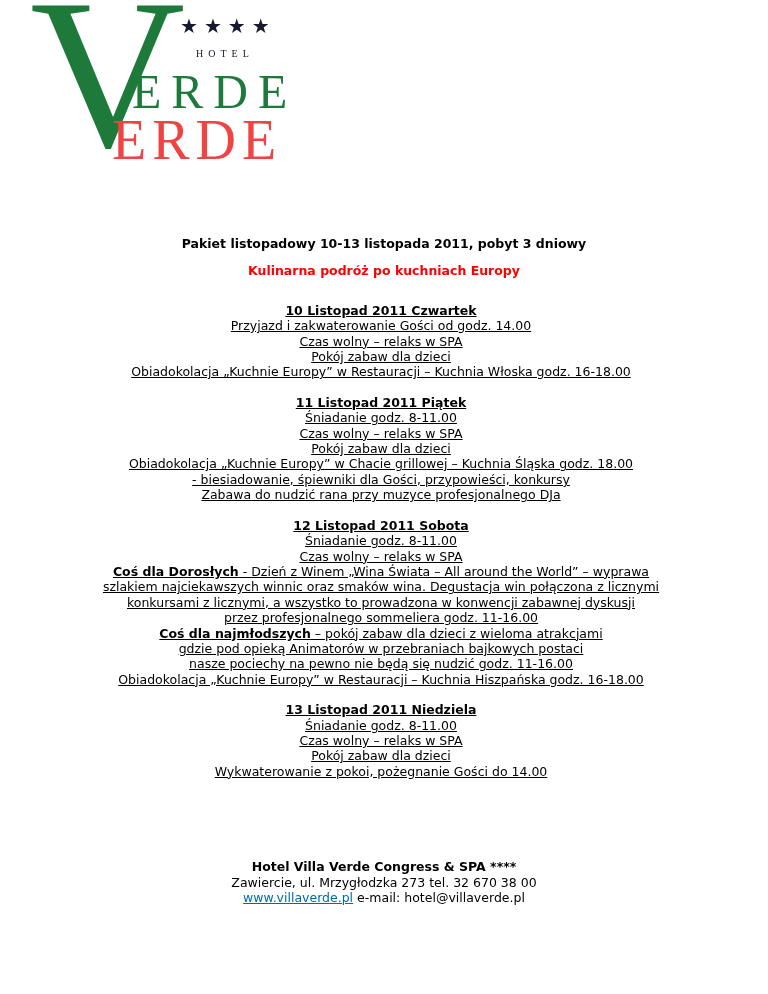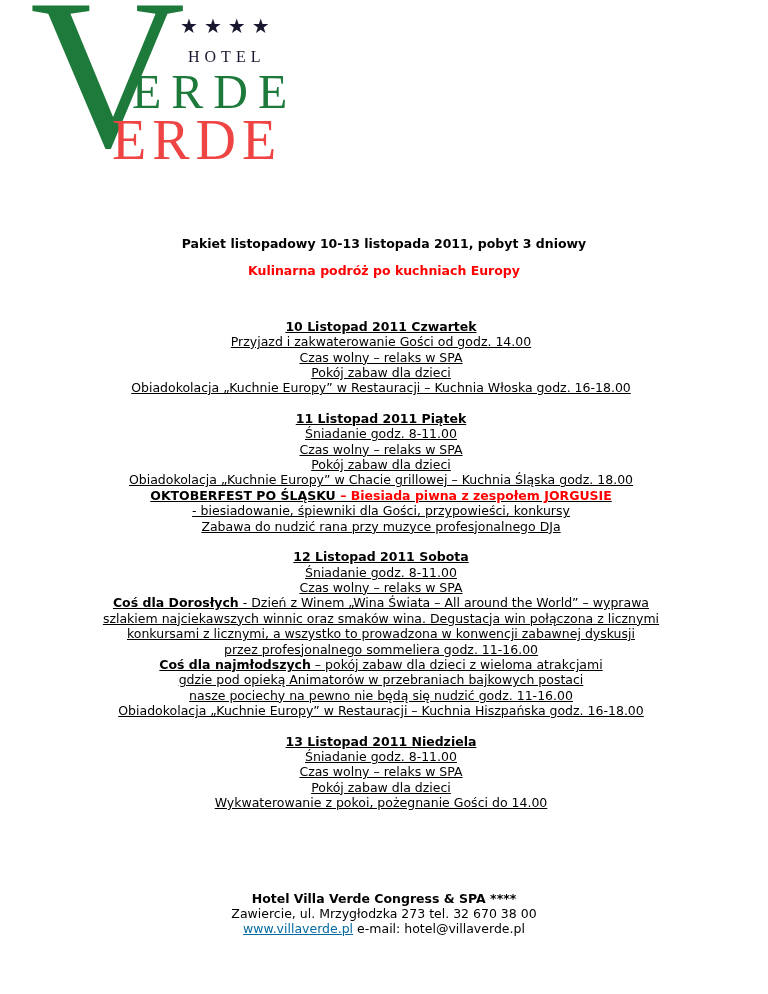--- a/index.html
+++ b/index.html
@@ -25,22 +25,22 @@
     top: 6px;
     width: 300px;
     height: 200px;
     font-family: "Liberation Serif", "DejaVu Serif", serif;
   }
   .logo-stars {
     position: absolute; left: 152px; top: 8px;
     font-size: 20px; letter-spacing: 6px; color: #181830;
   }
   .logo-hotel {
-    position: absolute; left: 160px; top: 42px;
-    font-size: 16px; letter-spacing: 5px; color: #181830;
+    position: absolute; left: 168px; top: 42px;
+    font-size: 10px; letter-spacing: 5px; color: #181830;
   }
   .logo-v {
     position: absolute; left: 2px; top: -40px;
     font-size: 215px; line-height: 1; color: #1d7a3a;
   }
   .logo-illa {
     position: absolute; left: 104px; top: 58px;
     font-size: 48px; letter-spacing: 10px; color: #1d7a3a;
   }
   .logo-erde {
@@ -57,21 +57,21 @@
   .content {
     padding-top: 236px;
     text-align: center;
     font-size: 12.5px;
     line-height: 15.4px;
   }
   .line { white-space: nowrap; }
   .bold { font-weight: bold; }
   .red { color: #ff0000; }
   .doc-title { margin-bottom: 12px; }
-  .doc-subtitle { margin-bottom: 40px; }
+  .doc-subtitle { margin-bottom: 24px; }
   .day { margin: 0 6px 15px 0; text-decoration: underline; }
   .footer { margin-top: 80px; padding-bottom: 40px; }
   a.link { color: #0369a1; text-decoration: underline; cursor: pointer; }
 </style>
 </head>
 <body>
 
 <div class="page">
 
   <div class="logo">
@@ -94,21 +94,20 @@
           <div class="line"><span>Czas wolny – relaks w SPA</span></div>
           <div class="line"><span>Pokój zabaw dla dzieci</span></div>
           <div class="line"><span>Obiadokolacja „Kuchnie Europy” w Restauracji – Kuchnia Włoska godz. 16-18.00</span></div>
         </section>
         <section class="day">
           <div class="line bold">11 Listopad 2011 Piątek</div>
           <div class="line"><span>Śniadanie godz. 8-11.00</span></div>
           <div class="line"><span>Czas wolny – relaks w SPA</span></div>
           <div class="line"><span>Pokój zabaw dla dzieci</span></div>
           <div class="line"><span>Obiadokolacja „Kuchnie Europy” w Chacie grillowej – Kuchnia Śląska godz. 18.00</span></div>
-          <div class="line"><span class="bold">OKTOBERFEST PO ŚLĄSKU </span><span class="bold red">– Biesiada piwna z zespołem JORGUSIE</span></div>
           <div class="line"><span>- biesiadowanie, śpiewniki dla Gości, przypowieści, konkursy</span></div>
           <div class="line"><span>Zabawa do nudzić rana przy muzyce profesjonalnego DJa</span></div>
         </section>
         <section class="day">
           <div class="line bold">12 Listopad 2011 Sobota</div>
           <div class="line"><span>Śniadanie godz. 8-11.00</span></div>
           <div class="line"><span>Czas wolny – relaks w SPA</span></div>
           <div class="line"><span class="bold">Coś dla Dorosłych</span><span> - Dzień z Winem „Wina Świata – All around the World” – wyprawa</span></div>
           <div class="line"><span>szlakiem najciekawszych winnic oraz smaków wina. Degustacja win połączona z licznymi</span></div>
           <div class="line"><span>konkursami z licznymi, a wszystko to prowadzona w konwencji zabawnej dyskusji</span></div>

